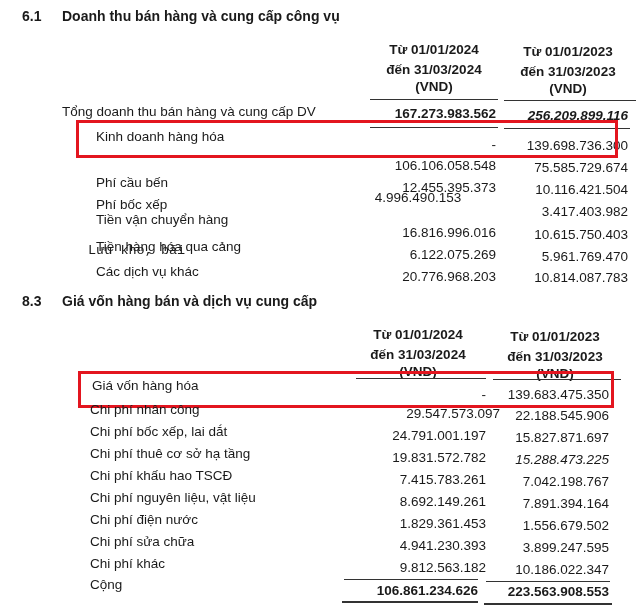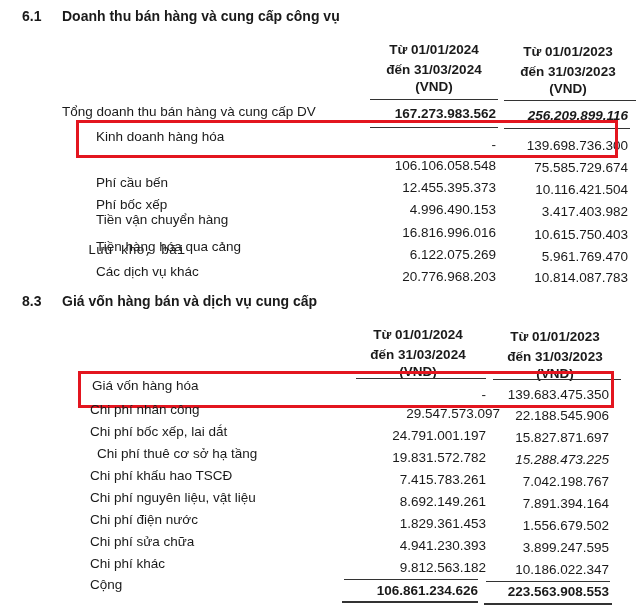--- a/index.html
+++ b/index.html
@@ -56,21 +56,21 @@
   <div class="abs num" style="left:340px;top:158px;width:156px;">106.106.058.548</div>
   <div class="abs num" style="left:460px;top:160px;width:168px;">75.585.729.674</div>
 </div>
 <div>
   <div class="abs lbl" style="left:96px;top:175px;">Phí cầu bến</div>
   <div class="abs num" style="left:340px;top:180px;width:156px;">12.455.395.373</div>
   <div class="abs num" style="left:460px;top:182px;width:168px;">10.116.421.504</div>
 </div>
 <div>
   <div class="abs lbl" style="left:96px;top:197px;margin-top:42px;">Tiền hàng hóa qua cảng</div>
-  <div class="abs num" style="left:340px;top:202px;width:156px;">4.996.490.153</div>
+  <div class="abs num" style="left:340px;top:190px;width:156px;text-align:center;">4.996.490.153</div>
   <div class="abs num" style="left:460px;top:204px;width:168px;">3.417.403.982</div>
 </div>
 <div>
   <div class="abs lbl" style="left:96px;top:212px;">Tiền vận chuyển hàng</div>
   <div class="abs num" style="left:340px;top:225px;width:156px;">16.816.996.016</div>
   <div class="abs num" style="left:460px;top:227px;width:168px;">10.615.750.403</div>
 </div>
 <div>
   <div class="abs lbl" style="left:88px;top:243px;font-family:Liberation Mono, monospace;">Lưu kho, bãi</div>
   <div class="abs num" style="left:340px;top:247px;width:156px;">6.122.075.269</div>
@@ -109,21 +109,21 @@
   <div class="abs lbl" style="left:90px;top:402px;">Chi phí nhân công</div>
   <div class="abs num" style="left:344px;top:406px;width:156px;">29.547.573.097</div>
   <div class="abs num" style="left:440px;top:408px;width:169px;">22.188.545.906</div>
 </div>
 <div>
   <div class="abs lbl" style="left:90px;top:424px;">Chi phí bốc xếp, lai dắt</div>
   <div class="abs num" style="left:330px;top:428px;width:156px;">24.791.001.197</div>
   <div class="abs num" style="left:440px;top:430px;width:169px;">15.827.871.697</div>
 </div>
 <div>
-  <div class="abs lbl" style="left:90px;top:446px;margin-left:7px;">Chi phí thuê cơ sở hạ tầng</div>
+  <div class="abs lbl" style="left:90px;top:446px;">Chi phí thuê cơ sở hạ tầng</div>
   <div class="abs num" style="left:330px;top:450px;width:156px;">19.831.572.782</div>
   <div class="abs num" style="left:440px;top:452px;width:169px;font-style:italic;">15.288.473.225</div>
 </div>
 <div>
   <div class="abs lbl" style="left:90px;top:468px;">Chi phí khấu hao TSCĐ</div>
   <div class="abs num" style="left:330px;top:472px;width:156px;">7.415.783.261</div>
   <div class="abs num" style="left:440px;top:474px;width:169px;">7.042.198.767</div>
 </div>
 <div>
   <div class="abs lbl" style="left:90px;top:490px;">Chi phí nguyên liệu, vật liệu</div>

